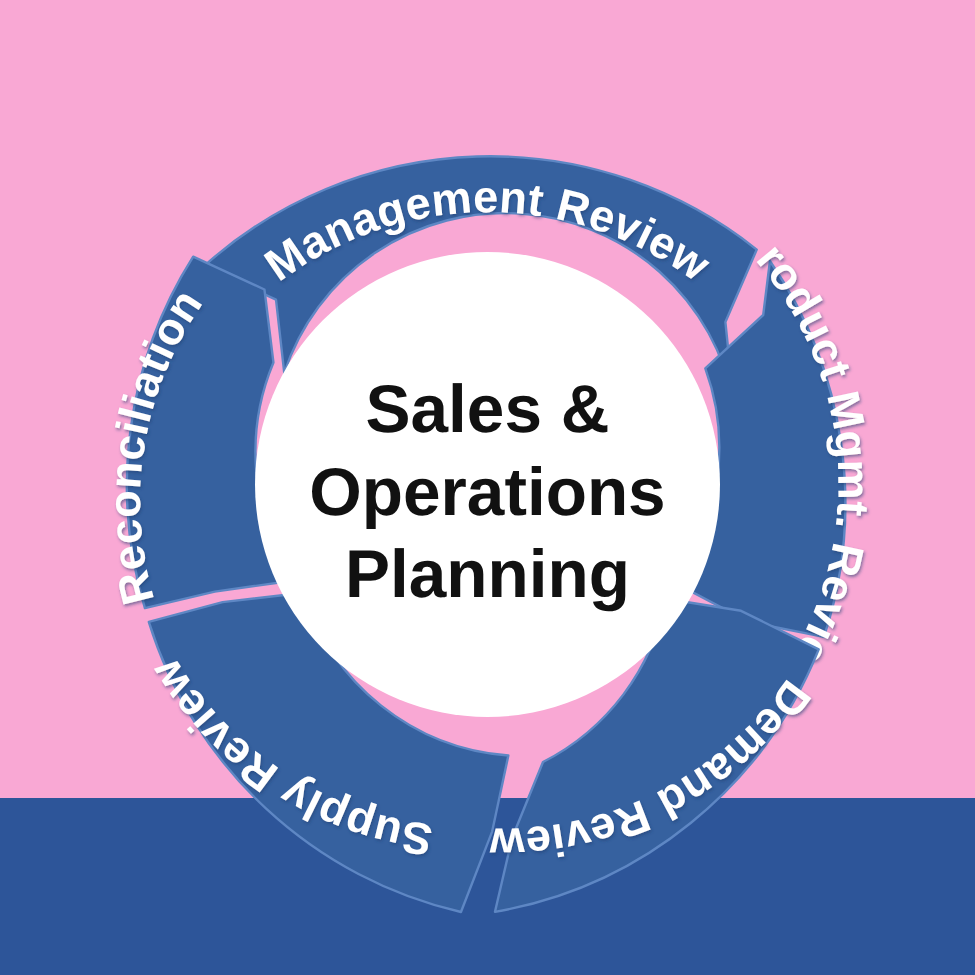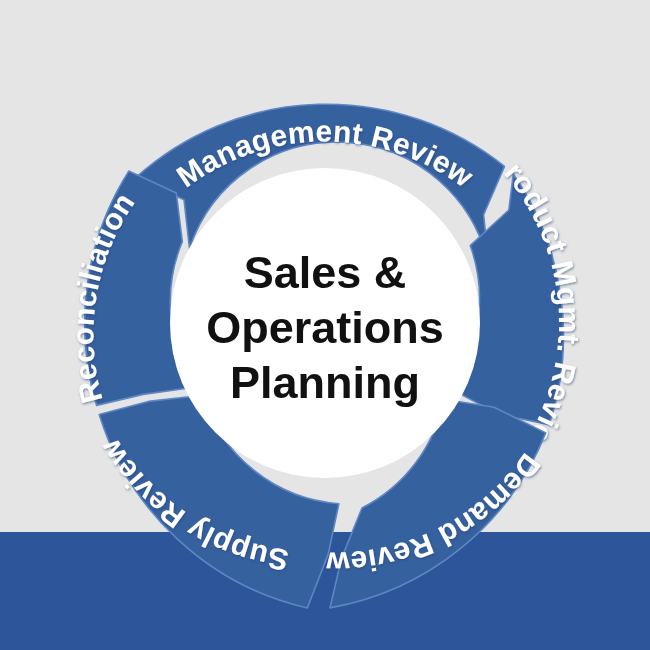--- a/index.html
+++ b/index.html
@@ -11,21 +11,21 @@
     width: 650px;
     height: 650px;
     overflow: hidden;
     font-family: "Liberation Sans", sans-serif;
     background: #2d5599;
   }
   #diagram-root {
     position: relative;
     width: 650px;
     height: 532px;
-    background: #e5e5e5;
+    background: #f9a8d4;
   }
   svg#cycle-svg {
     position: absolute;
     left: 0;
     top: 0;
     width: 650px;
     height: 650px;
     display: block;
   }
   .seg-shape {

